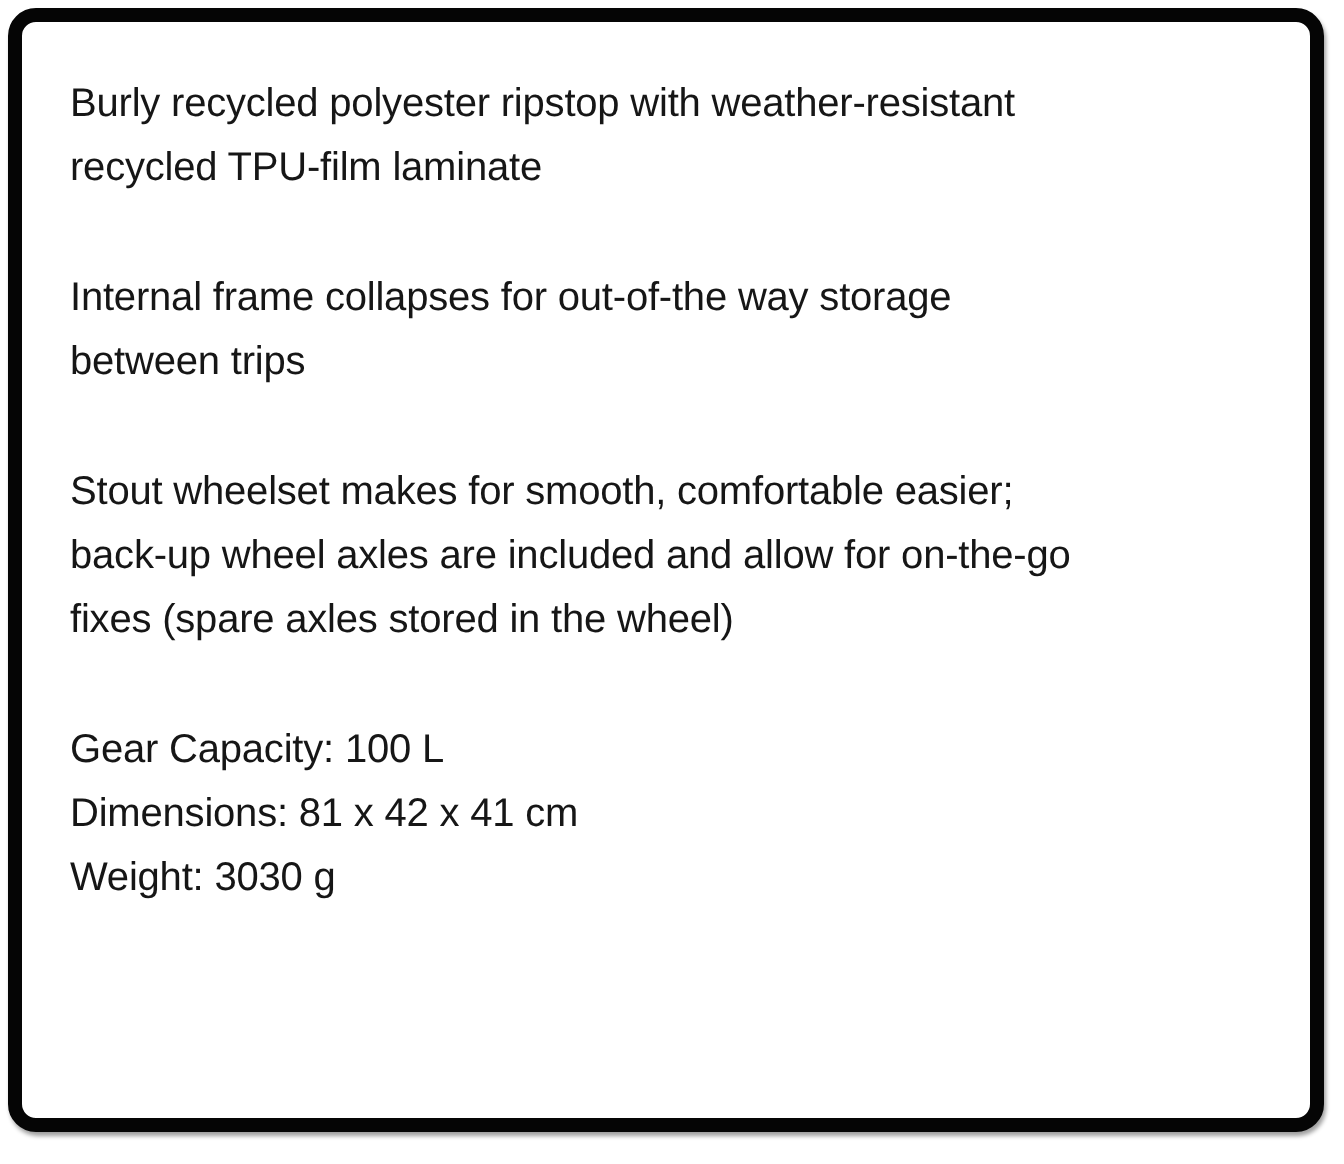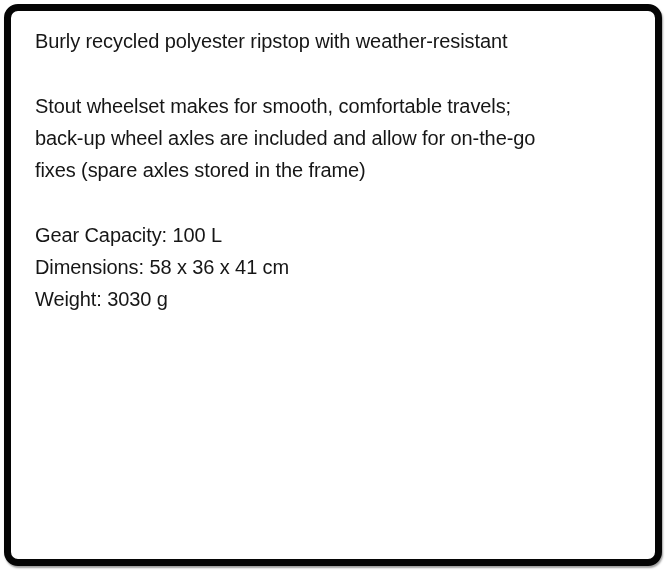--- a/index.html
+++ b/index.html
@@ -14,21 +14,21 @@
     position: absolute;
     left: 4px;
     top: 4px;
     width: 658px;
     height: 562px;
     box-sizing: border-box;
     background: #ffffff;
     border: 7px solid #050505;
     border-radius: 14px;
     box-shadow: 1px 2px 2px rgba(0,0,0,0.38);
-    padding: 14px 24px 0 24px;
+    padding: 25px 24px 0 24px;
     font-family: "Liberation Sans", "DejaVu Sans", sans-serif;
     font-size: 20px;
     line-height: 32px;
     color: #161616;
     letter-spacing: -0.1px;
   }
   .para {
     margin: 0 0 33px 0;
   }
   .para:last-child {
@@ -39,31 +39,36 @@
     white-space: nowrap;
   }
 </style>
 </head>
 <body>
 
 <div class="details-card">
 
   <p class="para">
     <span class="line">Burly recycled polyester ripstop with weather-resistant</span>
+    <span class="line">recycled TPU-film laminate</span>
   </p>
 
   <p class="para">
   </p>
 
+  <p class="para">
+    <span class="line">Internal frame collapses for out-of-the way storage</span>
+    <span class="line">between trips</span>
+  </p>
 
   <p class="para">
-    <span class="line">Stout wheelset makes for smooth, comfortable travels;</span>
+    <span class="line">Stout wheelset makes for smooth, comfortable easier;</span>
     <span class="line">back-up wheel axles are included and allow for on-the-go</span>
-    <span class="line">fixes (spare axles stored in the frame)</span>
+    <span class="line">fixes (spare axles stored in the wheel)</span>
   </p>
 
   <p class="para">
     <span class="line">Gear Capacity: 100 L</span>
-    <span class="line">Dimensions: 58 x 36 x 41 cm</span>
+    <span class="line">Dimensions: 81 x 42 x 41 cm</span>
     <span class="line">Weight: 3030 g</span>
   </p>
 
 </div>
 
 </body></html>

